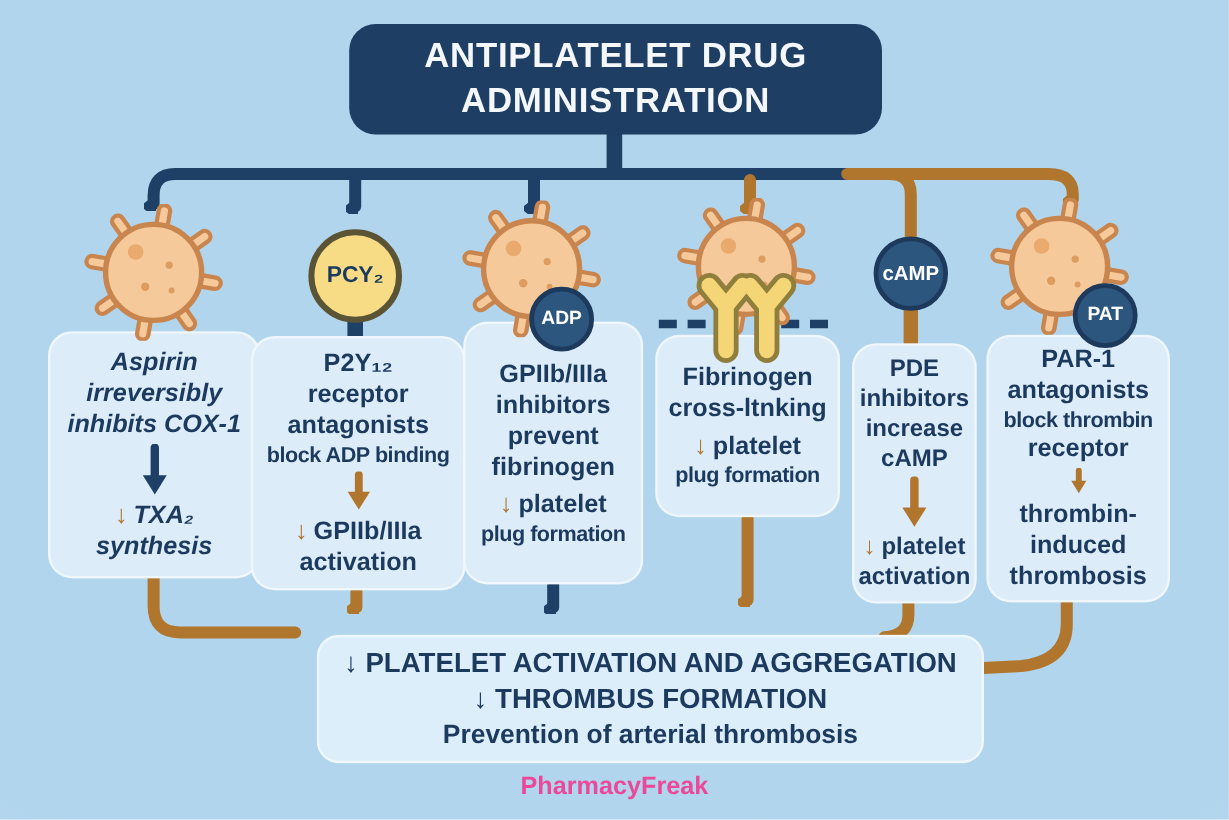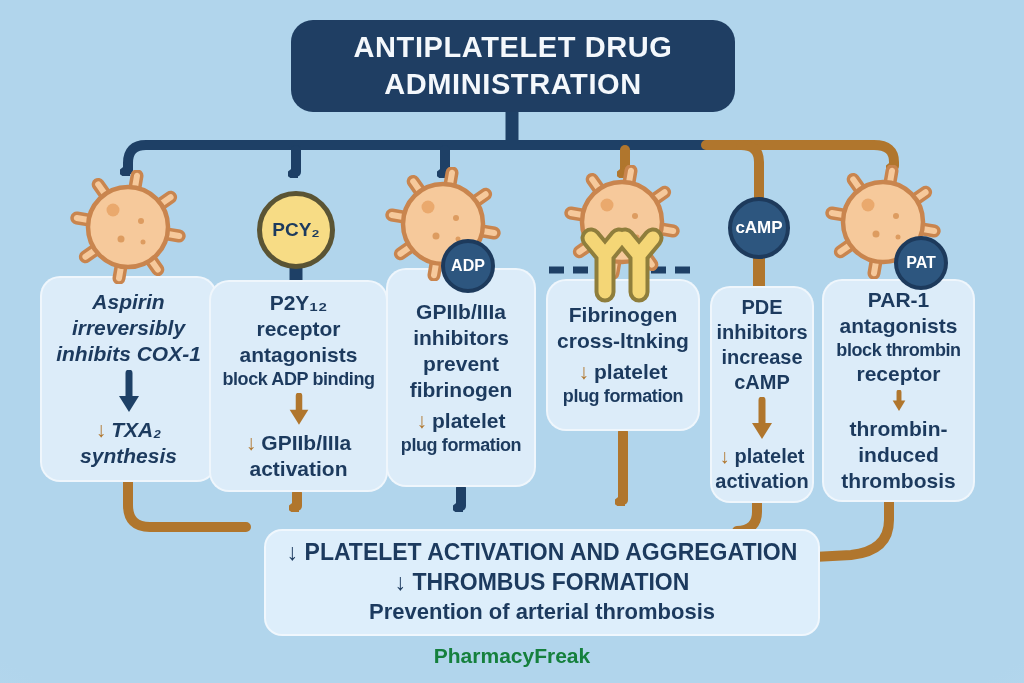--- a/index.html
+++ b/index.html
@@ -60,21 +60,21 @@
   .outcome{
     left:240px;top:529px;width:556px;height:107px;z-index:2;
     background:#ddeefb;border:2px solid rgba(255,255,255,.55);border-radius:18px;
     display:flex;flex-direction:column;align-items:center;justify-content:center;
     color:#1c3a5e;text-align:center;box-sizing:border-box;line-height:1.3;margin-left:24px;
   }
   .outcome .o1{font-size:23px;font-weight:800;}
   .outcome .o3{font-size:22px;font-weight:700;}
   .footer{
     left:0;top:644px;width:1024px;text-align:center;z-index:2;
-    color:#15803d;font-size:21px;font-weight:700;
+    color:#ec4899;font-size:21px;font-weight:700;
   }
 </style>
 </head>
 <body>
 
 <svg width="0" height="0" style="position:absolute">
   <defs>
     <g id="platelet">
       <path class="sp-o" d="M35.4,6.3 L51.2,9 M20.6,29.5 L29.8,42.6 M-6.3,35.4 L-9,51.2 M-29.5,20.6 L-42.6,29.8 M-35.4,-6.3 L-51.2,-9 M-20.6,-29.5 L-29.8,-42.6 M6.3,-35.4 L9,-51.2 M29.5,-20.6 L42.6,-29.8"></path>
       <path class="sp-i" d="M35.4,6.3 L51.2,9 M20.6,29.5 L29.8,42.6 M-6.3,35.4 L-9,51.2 M-29.5,20.6 L-42.6,29.8 M-35.4,-6.3 L-51.2,-9 M-20.6,-29.5 L-29.8,-42.6 M6.3,-35.4 L9,-51.2 M29.5,-20.6 L42.6,-29.8"></path>

